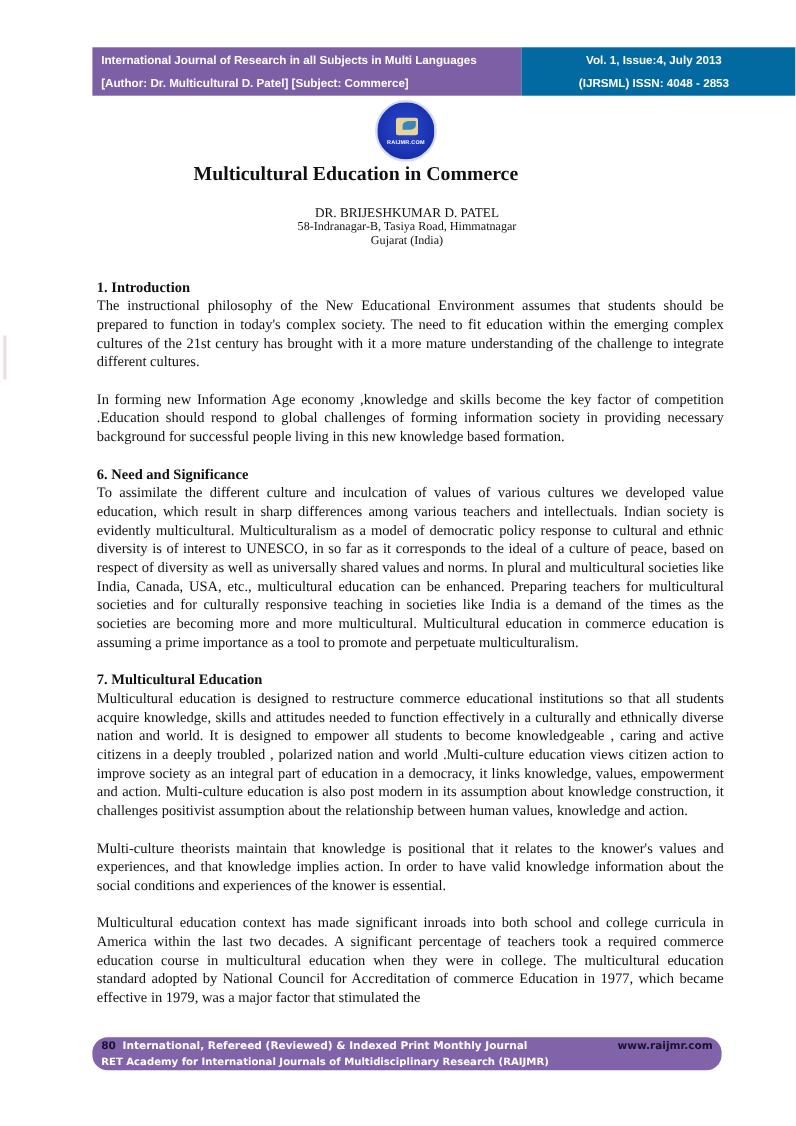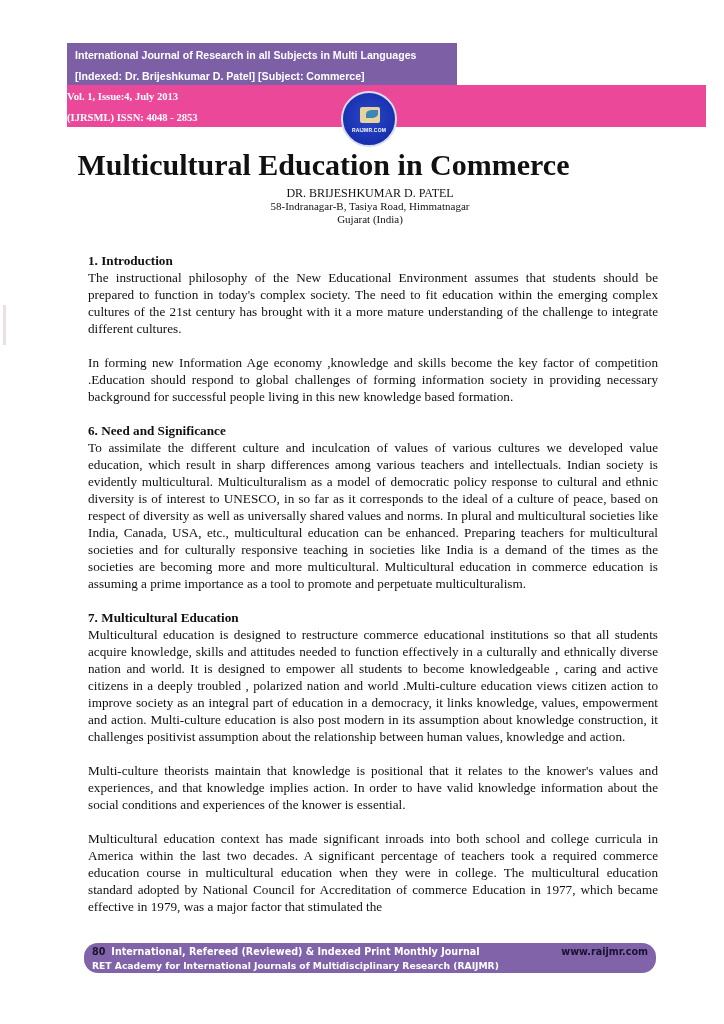--- a/index.html
+++ b/index.html
@@ -1,30 +1,30 @@
 <!DOCTYPE html>
 <html><head>
 <meta charset="utf-8">
 <style>
   html, body { margin: 0; padding: 0; background: #ffffff; }
   body { width: 724px; height: 1024px; position: relative; overflow: hidden; font-family: "Liberation Serif", serif; color: #111; }
   .page { position: absolute; left: 0; top: 0; width: 724px; height: 1024px; }
 
-  .header { position: absolute; left: 67px; top: 43px; width: 639px; height: 44px; display: flex; flex-direction: column; }
+  .header { position: absolute; left: 84px; top: 43px; width: 639px; height: 44px; display: flex; }
   .header-left { background: #7d5fa6; width: 390px; height: 44px; box-sizing: border-box; padding: 3px 0 0 8px; color: #fff; font-family: "Liberation Sans", sans-serif; font-weight: bold; font-size: 10.6px; }
-  .header-right { background: #ec4899; flex: 1; height: 44px; box-sizing: border-box; padding: 3px 8px 0 0; color: #fff; font-family: Liberation Serif, serif; font-weight: bold; font-size: 10.6px; text-align: left; }
+  .header-right { background: #0369a1; flex: 1; height: 44px; box-sizing: border-box; padding: 3px 8px 0 0; color: #fff; font-family: Liberation Sans, sans-serif; font-weight: bold; font-size: 10.6px; text-align: center; }
   .header-line { height: 18px; line-height: 18px; white-space: nowrap; }
   .header-line + .header-line { margin-top: 3px; }
 
   .logo { position: absolute; left: 341px; top: 91px; width: 56px; height: 56px; border-radius: 50%; background: radial-gradient(circle at 50% 45%, #2a49c8 0%, #1a33b3 60%, #14279a 100%); border: 2px solid #d7dcef; box-sizing: border-box; }
   .logo-emblem { position: absolute; left: 17px; top: 14px; width: 20px; height: 16px; background: #e8d49a; border-radius: 2px; }
   .logo-emblem:after { content: ""; position: absolute; left: 6px; top: 3px; width: 12px; height: 8px; background: #3a86b8; border-radius: 50% 0 50% 0; }
   .logo-text { position: absolute; left: 0; width: 100%; top: 34px; text-align: center; font-family: "Liberation Sans", sans-serif; font-size: 5px; color: #fff; font-weight: bold; letter-spacing: 0.2px; }
 
-  .title { position: absolute; left: 0; width: 647px; top: 148px; text-align: center; font-size: 30px; font-weight: bold; }
+  .title { position: absolute; left: 0; width: 647px; top: 148px; text-align: center; font-size: 18px; font-weight: bold; }
   .author { position: absolute; left: 0; width: 740px; top: 187px; text-align: center; font-size: 12px; line-height: 13px; }
   .author div:first-child { font-size: 12px; }
   .author div + div { font-size: 11px; }
 
   .content { position: absolute; left: 88px; top: 252px; width: 570px; font-size: 13.2px; line-height: 17px; text-align: justify; }
   .content h2 { font-size: 13.2px; font-weight: bold; margin: 0; line-height: 17px; }
   .content p { margin: 0; }
   .content .gap { height: 17px; }
 
   .footer { position: absolute; left: 84px; top: 943px; width: 572px; height: 30px; background: #8063a8; color: #fff; font-family: "DejaVu Sans", sans-serif; font-weight: bold; font-size: 9.6px; box-sizing: border-box; padding: 2px 8px 0 8px; border-radius: 14px; }
@@ -38,21 +38,21 @@
 </head>
 <body>
 
 <div class="page">
 
   <div class="edge-mark"></div>
 
   <div class="header">
     <div class="header-left">
       <div class="header-line">International Journal of Research in all Subjects in Multi Languages</div>
-      <div class="header-line">[Indexed: Dr. Brijeshkumar D. Patel] [Subject: Commerce]</div>
+      <div class="header-line">[Author: Dr. Multicultural D. Patel] [Subject: Commerce]</div>
     </div>
     <div class="header-right">
       <div class="header-line">Vol. 1, Issue:4, July  2013</div>
       <div class="header-line">(IJRSML)  ISSN: 4048 - 2853</div>
     </div>
   </div>
 
   <div class="logo">
     <div class="logo-emblem"></div>
     <div class="logo-text">RAIJMR.COM</div>

